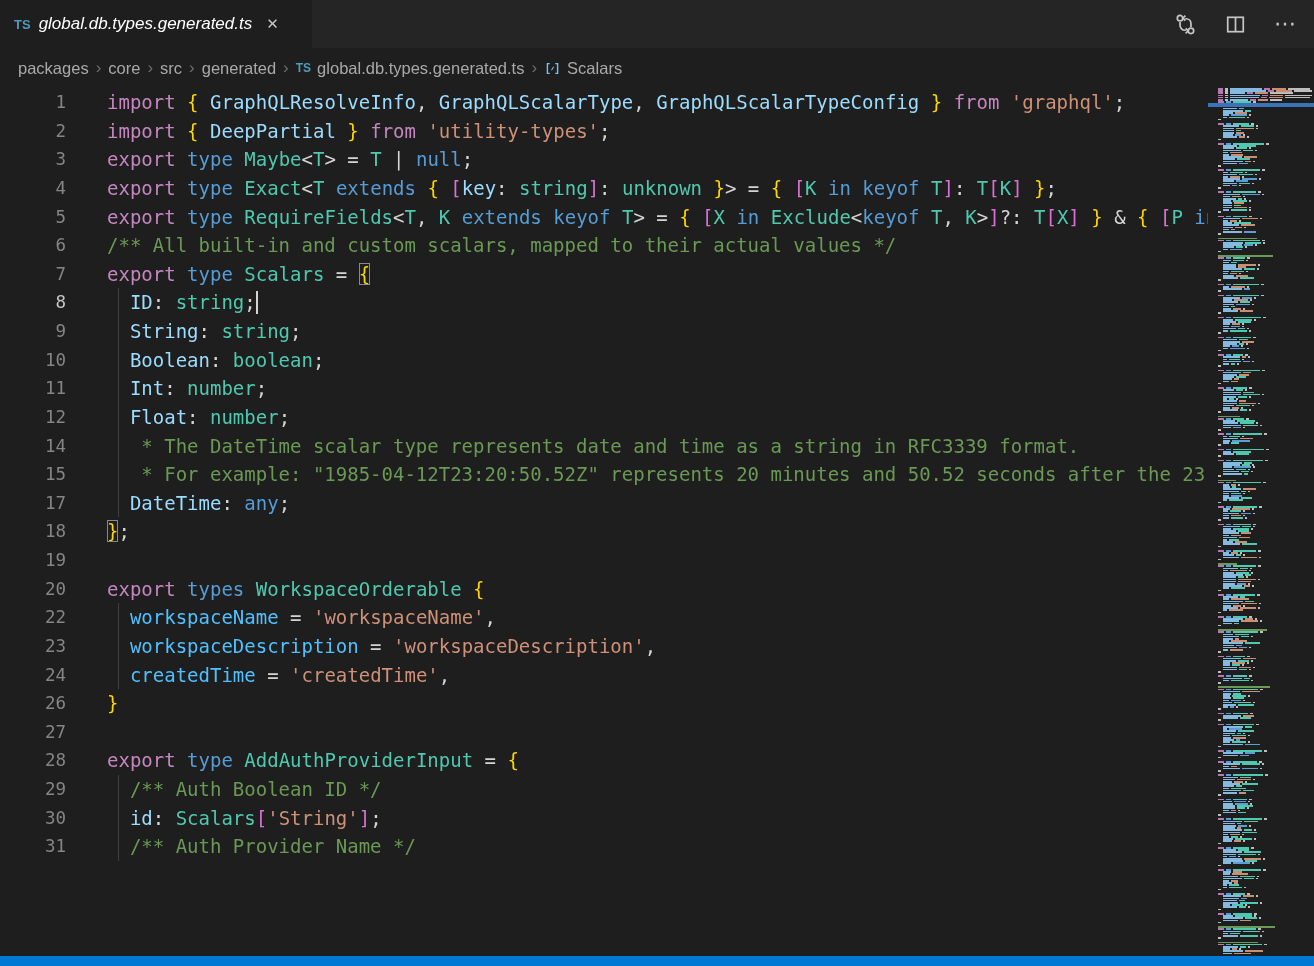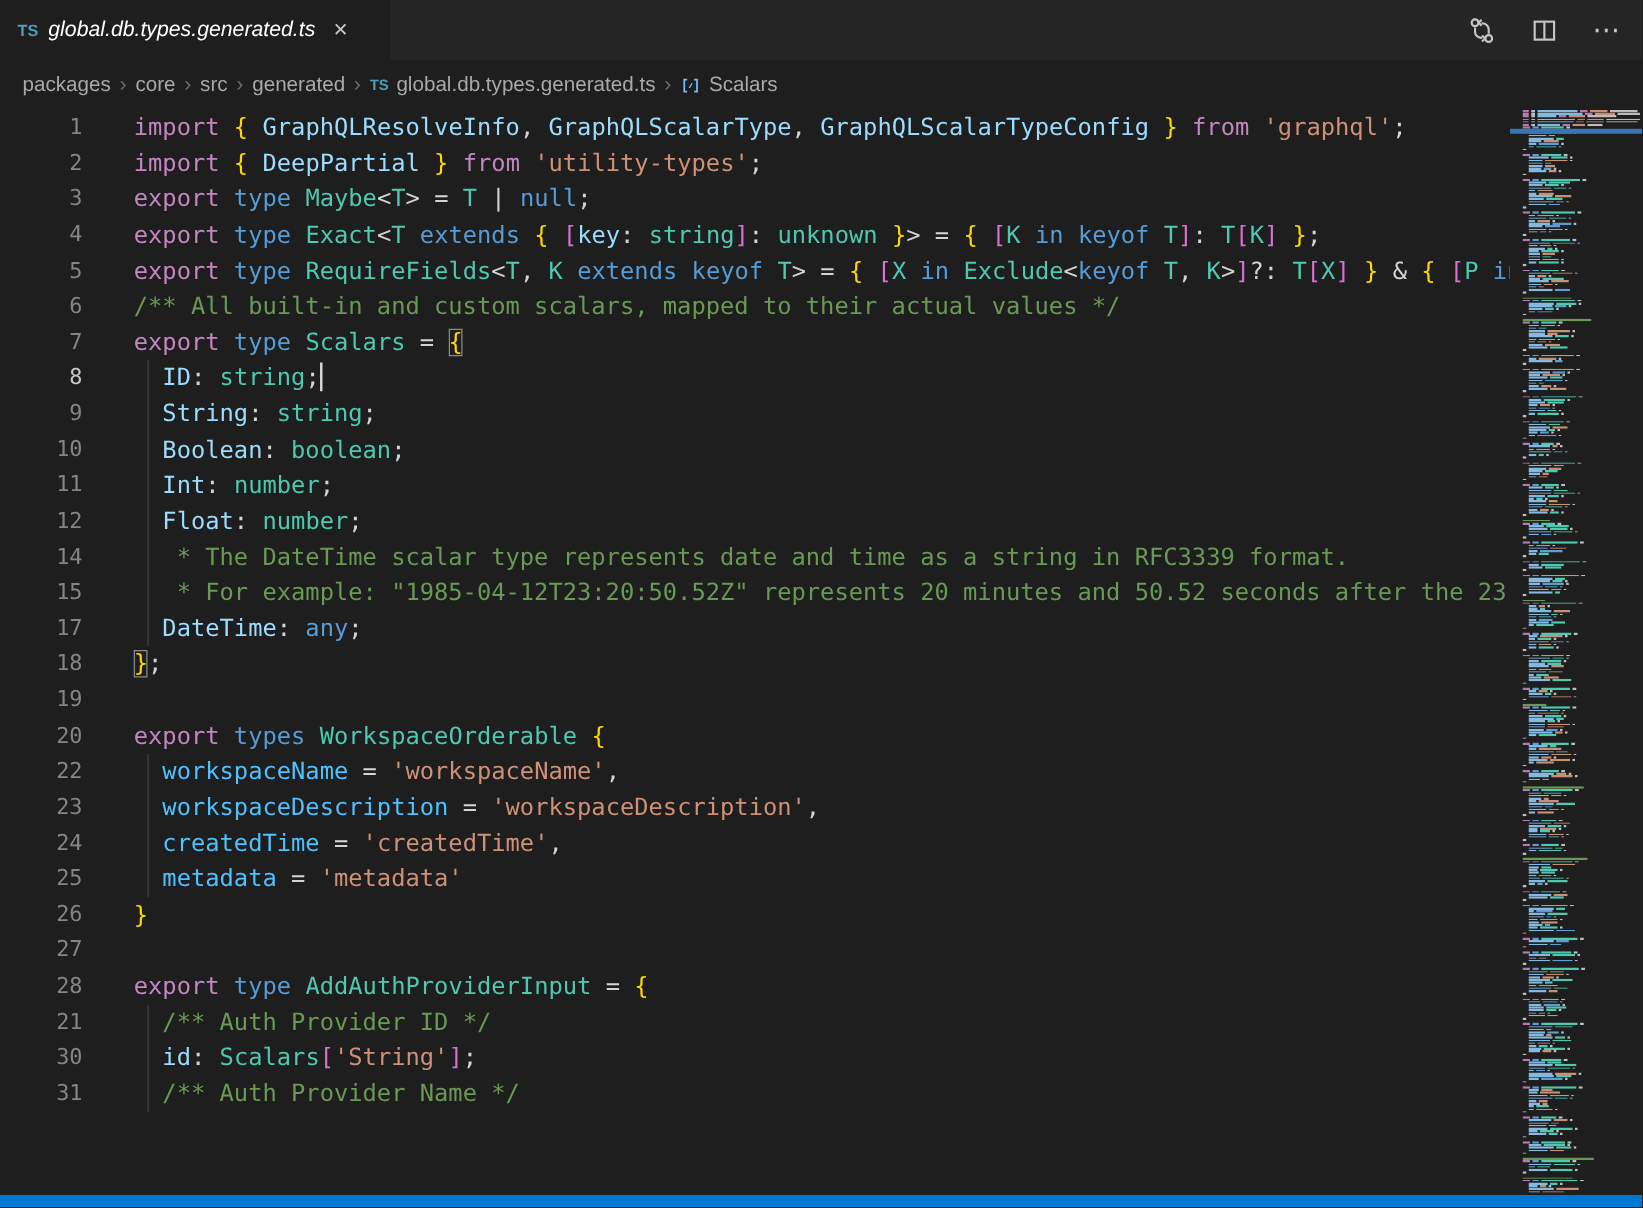--- a/index.html
+++ b/index.html
@@ -127,25 +127,24 @@
         <div class="row"><span class="ln">12</span><span class="guide"></span><span class="code"><span class="tk-pl">  </span><span class="tk-va">Float</span><span class="tk-pl">: </span><span class="tk-ty">number</span><span class="tk-pl">;</span></span></div>
         <div class="row"><span class="ln">14</span><span class="guide"></span><span class="code"><span class="tk-co">   * The DateTime scalar type represents date and time as a string in RFC3339 format.</span></span></div>
         <div class="row"><span class="ln">15</span><span class="guide"></span><span class="code"><span class="tk-co">   * For example: "1985-04-12T23:20:50.52Z" represents 20 minutes and 50.52 seconds after the 23rd hour of April 12th, 1985 in UTC.</span></span></div>
         <div class="row"><span class="ln">17</span><span class="guide"></span><span class="code"><span class="tk-pl">  </span><span class="tk-va">DateTime</span><span class="tk-pl">: </span><span class="tk-bl">any</span><span class="tk-pl">;</span></span></div>
         <div class="row"><span class="ln">18</span><span class="code"><span class="tk-b1 boxed">}</span><span class="tk-pl">;</span></span></div>
         <div class="row"><span class="ln">19</span><span class="code"></span></div>
         <div class="row"><span class="ln">20</span><span class="code"><span class="tk-kw">export</span><span class="tk-pl"> </span><span class="tk-bl">types</span><span class="tk-pl"> </span><span class="tk-ty">WorkspaceOrderable</span><span class="tk-pl"> </span><span class="tk-b1">{</span></span></div>
         <div class="row"><span class="ln">22</span><span class="guide"></span><span class="code"><span class="tk-pl">  </span><span class="tk-en">workspaceName</span><span class="tk-pl"> = </span><span class="tk-st">'workspaceName'</span><span class="tk-pl">,</span></span></div>
         <div class="row"><span class="ln">23</span><span class="guide"></span><span class="code"><span class="tk-pl">  </span><span class="tk-en">workspaceDescription</span><span class="tk-pl"> = </span><span class="tk-st">'workspaceDescription'</span><span class="tk-pl">,</span></span></div>
         <div class="row"><span class="ln">24</span><span class="guide"></span><span class="code"><span class="tk-pl">  </span><span class="tk-en">createdTime</span><span class="tk-pl"> = </span><span class="tk-st">'createdTime'</span><span class="tk-pl">,</span></span></div>
-        <div class="row"><span class="ln">25</span><span class="guide"></span><span class="code"><span class="tk-pl">  </span><span class="tk-en">metadata</span><span class="tk-pl"> = </span><span class="tk-st">'metadata'</span></span></div>
         <div class="row"><span class="ln">26</span><span class="code"><span class="tk-b1">}</span></span></div>
         <div class="row"><span class="ln">27</span><span class="code"></span></div>
         <div class="row"><span class="ln">28</span><span class="code"><span class="tk-kw">export</span><span class="tk-pl"> </span><span class="tk-bl">type</span><span class="tk-pl"> </span><span class="tk-ty">AddAuthProviderInput</span><span class="tk-pl"> = </span><span class="tk-b1">{</span></span></div>
-        <div class="row"><span class="ln">21</span><span class="guide"></span><span class="code"><span class="tk-pl">  </span><span class="tk-co">/** Auth Provider ID */</span></span></div>
+        <div class="row"><span class="ln">29</span><span class="guide"></span><span class="code"><span class="tk-pl">  </span><span class="tk-co">/** Auth Boolean ID */</span></span></div>
         <div class="row"><span class="ln">30</span><span class="guide"></span><span class="code"><span class="tk-pl">  </span><span class="tk-va">id</span><span class="tk-pl">: </span><span class="tk-ty">Scalars</span><span class="tk-b2">[</span><span class="tk-st">'String'</span><span class="tk-b2">]</span><span class="tk-pl">;</span></span></div>
         <div class="row"><span class="ln">31</span><span class="guide"></span><span class="code"><span class="tk-pl">  </span><span class="tk-co">/** Auth Provider Name */</span></span></div>
       </div>
     <div class="minimap">
       <div id="minimap-rows">
           <div class="mm-row" style="top: 0px; padding-left: 0px;"><span style="width: 5px; background: rgb(182, 120, 178);"></span><span style="width: 3px; background: rgb(189, 189, 189);"></span><span style="width: 32.4635px; background: rgb(134, 185, 224);"></span><span style="width: 6px; background: rgb(182, 120, 178);"></span><span style="width: 13.2995px; background: rgb(201, 143, 114);"></span><span style="width: 22.2436px; background: rgb(189, 189, 189);"></span></div>
           <div class="mm-row" style="top: 2.2px; padding-left: 0px;"><span style="width: 5px; background: rgb(182, 120, 178);"></span><span style="width: 3px; background: rgb(189, 189, 189);"></span><span style="width: 35.6063px; background: rgb(134, 185, 224);"></span><span style="width: 6px; background: rgb(182, 120, 178);"></span><span style="width: 16.5078px; background: rgb(201, 143, 114);"></span><span style="width: 20.1407px; background: rgb(189, 189, 189);"></span></div>
           <div class="mm-row" style="top: 4.4px; padding-left: 0px;"><span style="width: 5px; background: rgb(182, 120, 178);"></span><span style="width: 3px; background: rgb(189, 189, 189);"></span><span style="width: 15.201px; background: rgb(134, 185, 224);"></span><span style="width: 6px; background: rgb(182, 120, 178);"></span><span style="width: 13.3051px; background: rgb(201, 143, 114);"></span><span style="width: 22.2321px; background: rgb(189, 189, 189);"></span></div>
           <div class="mm-row" style="top: 6.6px; padding-left: 0px;"><span style="width: 5px; background: rgb(182, 120, 178);"></span><span style="width: 3px; background: rgb(189, 189, 189);"></span><span style="width: 30.013px; background: rgb(134, 185, 224);"></span><span style="width: 6px; background: rgb(182, 120, 178);"></span><span style="width: 12.8004px; background: rgb(201, 143, 114);"></span><span style="width: 29.3056px; background: rgb(189, 189, 189);"></span></div>
           <div class="mm-row" style="top: 8.8px; padding-left: 0px;"><span style="width: 5px; background: rgb(182, 120, 178);"></span><span style="width: 3px; background: rgb(189, 189, 189);"></span><span style="width: 28.799px; background: rgb(134, 185, 224);"></span><span style="width: 6px; background: rgb(182, 120, 178);"></span><span style="width: 14.7021px; background: rgb(201, 143, 114);"></span><span style="width: 24.4459px; background: rgb(189, 189, 189);"></span></div>

